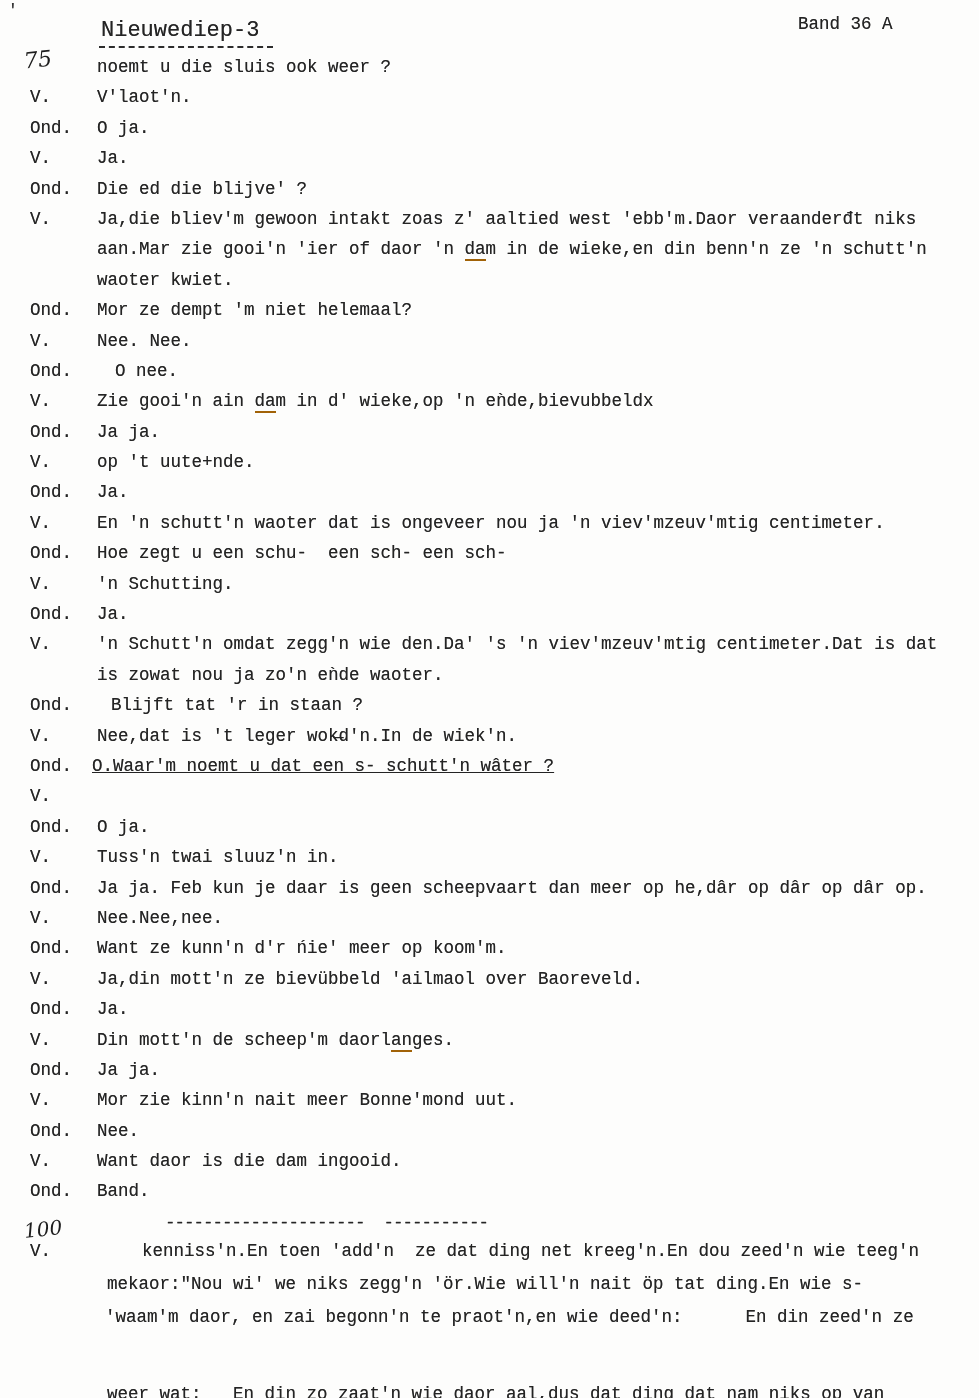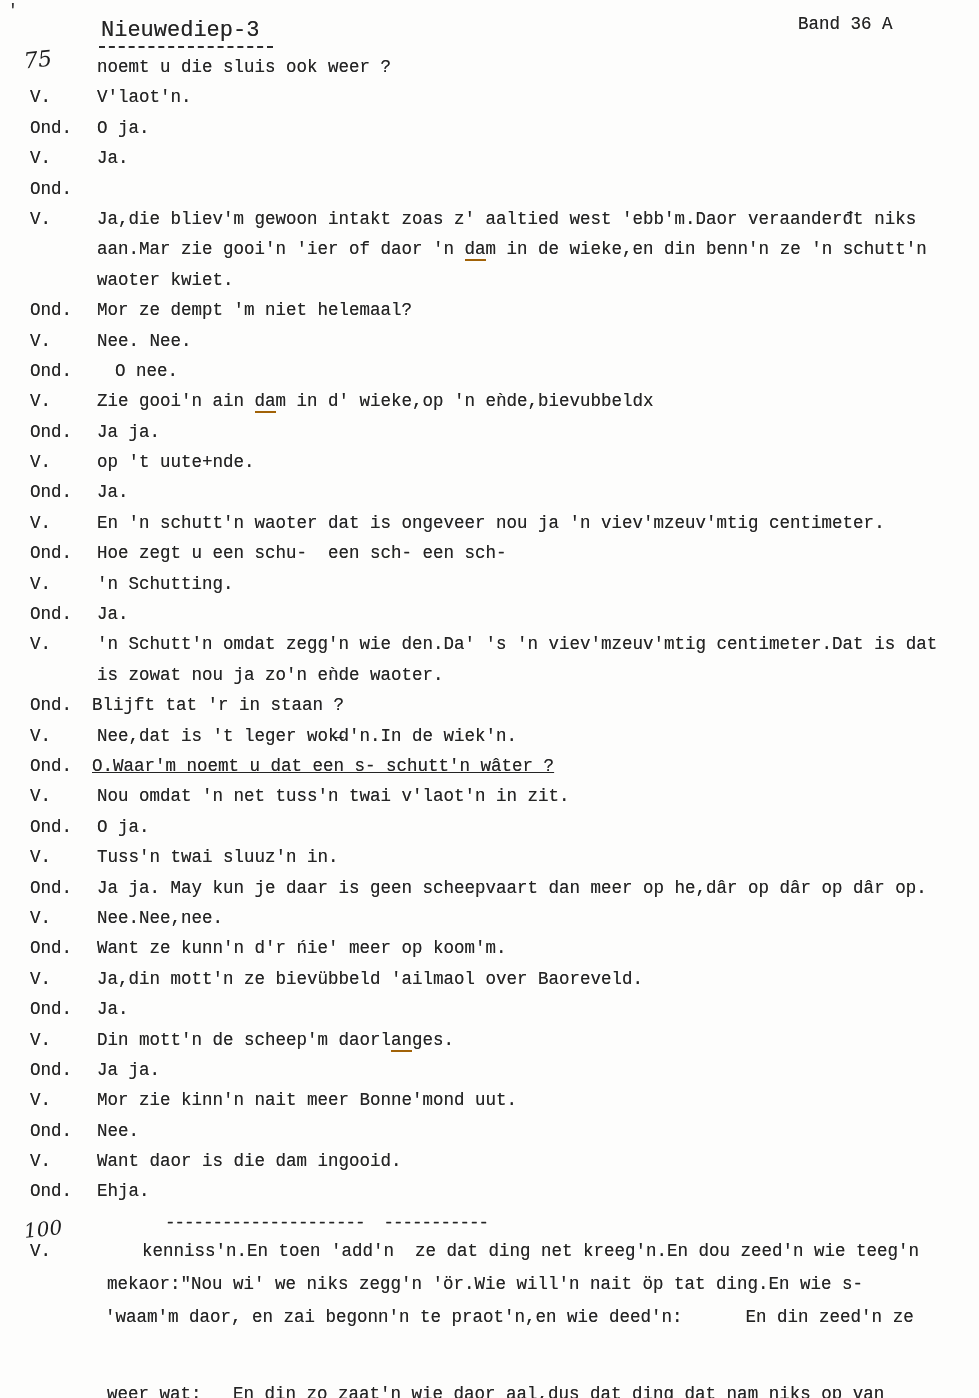--- a/index.html
+++ b/index.html
@@ -111,20 +111,21 @@
       <div class="row">
         <span class="speaker">Ond.</span>
         <span class="text" style="left: 97px;">O ja.</span>
       </div>
       <div class="row">
         <span class="speaker">V.</span>
         <span class="text" style="left: 97px;">Ja.</span>
       </div>
       <div class="row">
         <span class="speaker">Ond.</span>
+        <span class="text" style="left: 97px;">Die ed die blijve' ?</span>
       </div>
       <div class="row">
         <span class="speaker">V.</span>
         <span class="text" style="left: 97px;">Ja,die bliev'm gewoon intakt zoas z' aaltied west 'ebb'm.Daor veraanderđt niks</span>
       </div>
       <div class="row">
         <span class="text" style="left: 97px;">aan.Mar zie gooi'n 'ier of daor 'n <span class="u">da</span>m in de wieke,en din benn'n ze 'n schutt'n</span>
       </div>
       <div class="row">
         <span class="text" style="left: 97px;">waoter kwiet.</span>
@@ -175,45 +176,44 @@
       </div>
       <div class="row">
         <span class="speaker">V.</span>
         <span class="text" style="left: 97px;">'n Schutt'n omdat zegg'n wie den.Da' 's 'n viev'mzeuv'mtig centimeter.Dat is dat</span>
       </div>
       <div class="row">
         <span class="text" style="left: 97px;">is zowat nou ja zo'n eǹde waoter.</span>
       </div>
       <div class="row">
         <span class="speaker">Ond.</span>
-        <span class="text" style="left: 92px;">Blijft tat 'r in staan ?</span>
+        <span class="text" style="left: 111px;">Blijft tat 'r in staan ?</span>
       </div>
       <div class="row">
         <span class="speaker">V.</span>
         <span class="text" style="left: 97px;">Nee,dat is 't leger wok̶d'n.In de wiek'n.</span>
       </div>
       <div class="row">
         <span class="speaker">Ond.</span>
         <span class="text" style="left: 92px; text-decoration: underline;">O.Waar'm noemt u dat een s- schutt'n wâter ?</span>
       </div>
       <div class="row">
         <span class="speaker">V.</span>
-        <span class="text" style="left: 97px;">Nou omdat 'n net tuss'n twai v'laot'n in zit.</span>
       </div>
       <div class="row">
         <span class="speaker">Ond.</span>
         <span class="text" style="left: 97px;">O ja.</span>
       </div>
       <div class="row">
         <span class="speaker">V.</span>
         <span class="text" style="left: 97px;">Tuss'n twai sluuz'n in.</span>
       </div>
       <div class="row">
         <span class="speaker">Ond.</span>
-        <span class="text" style="left: 97px;">Ja ja. May kun je daar is geen scheepvaart dan meer op he,dâr op dâr op dâr op.</span>
+        <span class="text" style="left: 97px;">Ja ja. Feb kun je daar is geen scheepvaart dan meer op he,dâr op dâr op dâr op.</span>
       </div>
       <div class="row">
         <span class="speaker">V.</span>
         <span class="text" style="left: 97px;">Nee.Nee,nee.</span>
       </div>
       <div class="row">
         <span class="speaker">Ond.</span>
         <span class="text" style="left: 97px;">Want ze kunn'n d'r ńie' meer op koom'm.</span>
       </div>
       <div class="row">
@@ -239,21 +239,21 @@
       <div class="row">
         <span class="speaker">Ond.</span>
         <span class="text" style="left: 97px;">Nee.</span>
       </div>
       <div class="row">
         <span class="speaker">V.</span>
         <span class="text" style="left: 97px;">Want daor is die dam ingooid.</span>
       </div>
       <div class="row">
         <span class="speaker">Ond.</span>
-        <span class="text" style="left: 97px;">Ehja.</span>
+        <span class="text" style="left: 97px;">Band.</span>
       </div>
       <div class="row sep">
         <span class="margin-num">100</span>
         <span class="text" style="left: 165px;">---------------------  -----------</span>
       </div>
       <div class="row tall">
         <span class="speaker">V.</span>
         <span class="text" style="left: 142px;">kenniss'n.En toen 'add'n  ze dat ding net kreeg'n.En dou zeed'n wie teeg'n</span>
       </div>
       <div class="row tall">

